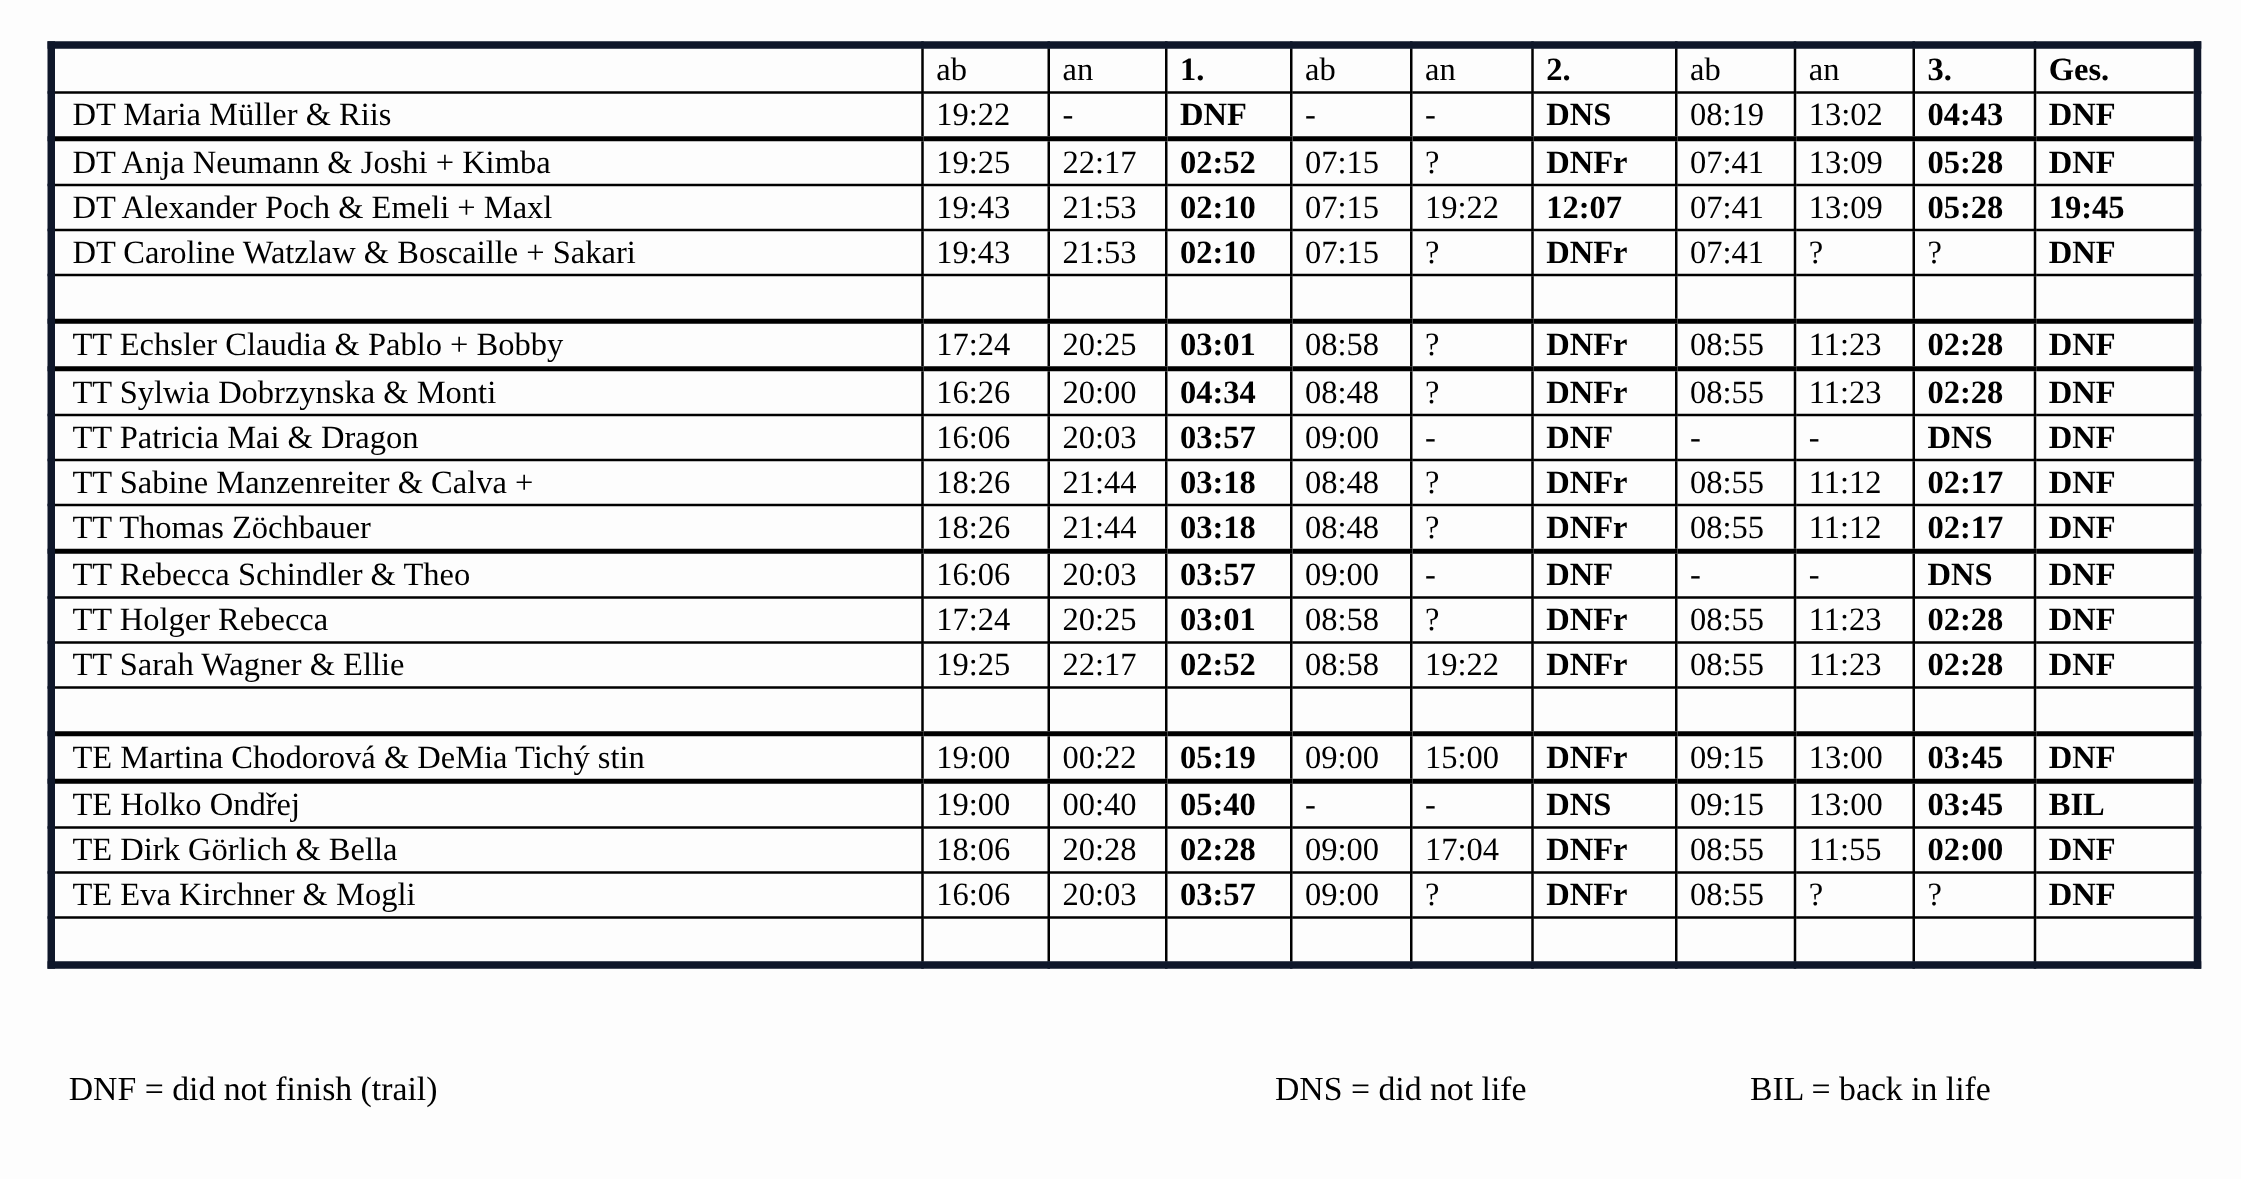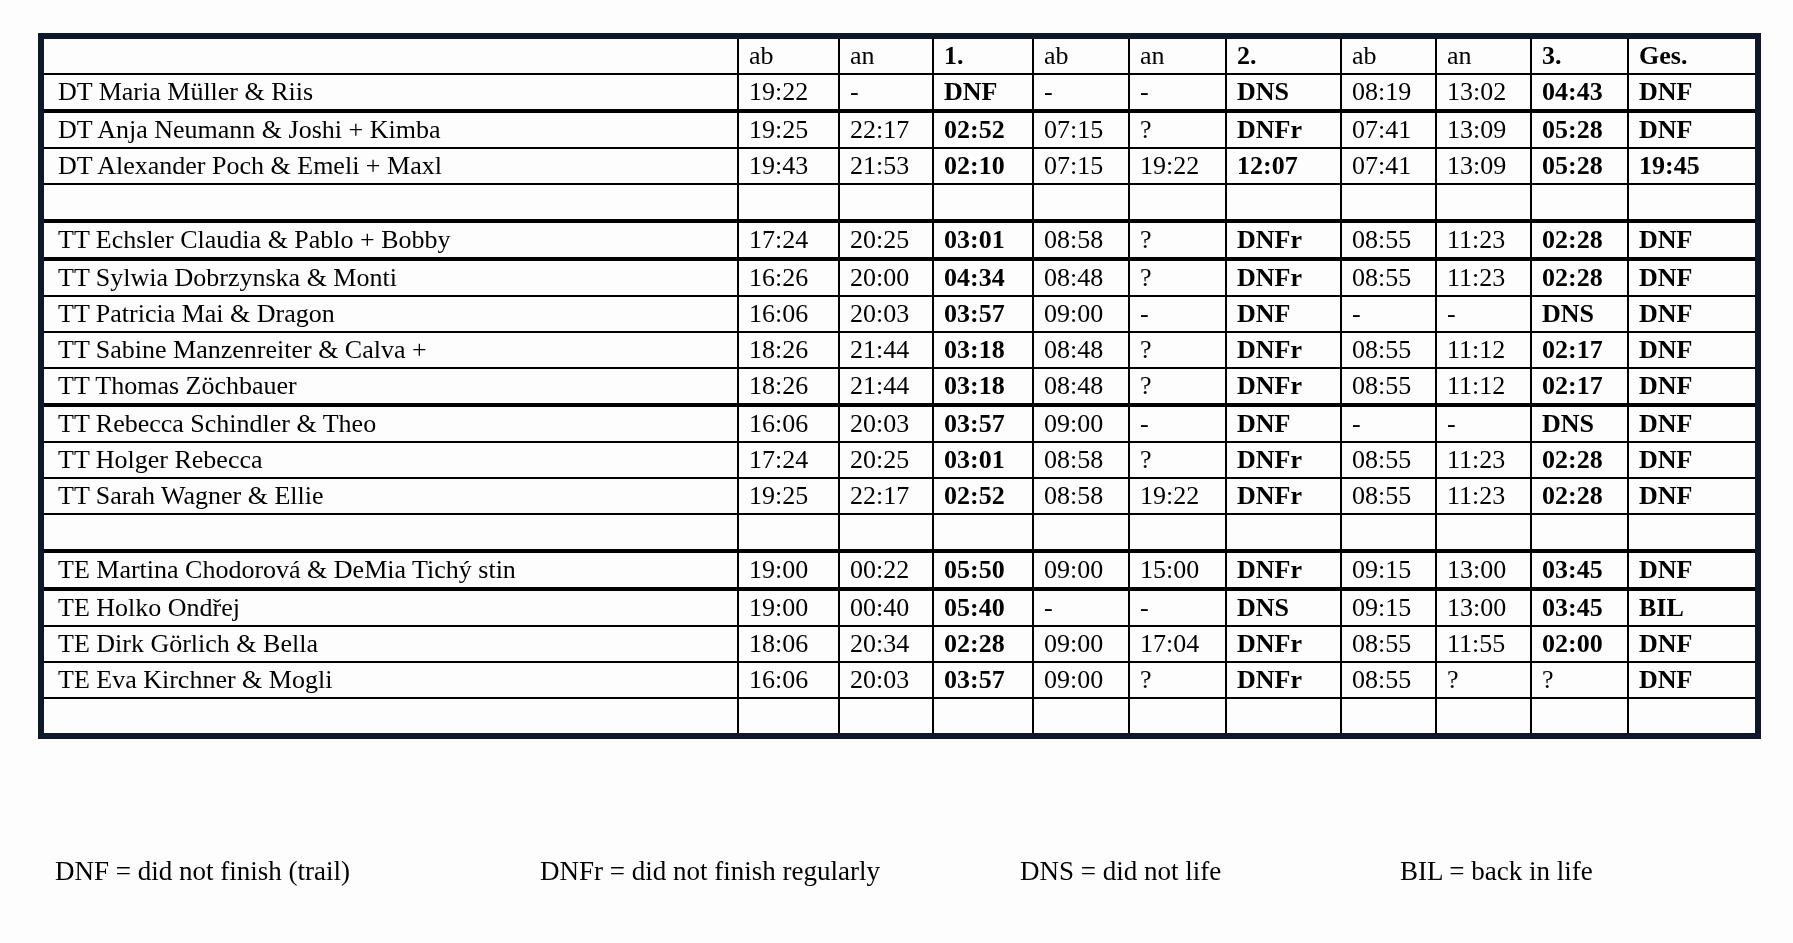--- a/index.html
+++ b/index.html
@@ -132,20 +132,33 @@
         <td>21:53</td>
         <td class="value-bold">02:10</td>
         <td>07:15</td>
         <td>19:22</td>
         <td class="value-bold">12:07</td>
         <td>07:41</td>
         <td>13:09</td>
         <td class="value-bold">05:28</td>
         <td class="value-bold">19:45</td>
       </tr>
+      <tr>
+        <td class="name-cell">DT Caroline Watzlaw &amp; Boscaille + Sakari</td>
+        <td>19:43</td>
+        <td>21:53</td>
+        <td class="value-bold">02:10</td>
+        <td>07:15</td>
+        <td>?</td>
+        <td class="value-bold">DNFr</td>
+        <td>07:41</td>
+        <td>?</td>
+        <td>?</td>
+        <td class="value-bold">DNF</td>
+      </tr>
       <tr class="thick-bottom">
         <td class="name-cell"></td>
         <td></td>
         <td></td>
         <td></td>
         <td></td>
         <td></td>
         <td></td>
         <td></td>
         <td></td>
@@ -266,21 +279,21 @@
         <td></td>
         <td></td>
         <td></td>
         <td></td>
         <td></td>
       </tr>
       <tr class="thick-bottom">
         <td class="name-cell">TE Martina Chodorová &amp; DeMia Tichý stin</td>
         <td>19:00</td>
         <td>00:22</td>
-        <td class="value-bold">05:50</td>
+        <td class="value-bold">05:19</td>
         <td>09:00</td>
         <td>15:00</td>
         <td class="value-bold">DNFr</td>
         <td>09:15</td>
         <td>13:00</td>
         <td class="value-bold">03:45</td>
         <td class="value-bold">DNF</td>
       </tr>
       <tr>
         <td class="name-cell">TE Holko Ondřej</td>
@@ -291,21 +304,21 @@
         <td>-</td>
         <td class="value-bold">DNS</td>
         <td>09:15</td>
         <td>13:00</td>
         <td class="value-bold">03:45</td>
         <td class="value-bold">BIL</td>
       </tr>
       <tr>
         <td class="name-cell">TE Dirk Görlich &amp; Bella</td>
         <td>18:06</td>
-        <td>20:34</td>
+        <td>20:28</td>
         <td class="value-bold">02:28</td>
         <td>09:00</td>
         <td>17:04</td>
         <td class="value-bold">DNFr</td>
         <td>08:55</td>
         <td>11:55</td>
         <td class="value-bold">02:00</td>
         <td class="value-bold">DNF</td>
       </tr>
       <tr>
@@ -332,16 +345,15 @@
         <td></td>
         <td></td>
         <td></td>
         <td></td>
       </tr>
     </tbody>
 </table>
 
 <div class="legend">
   <span class="legend-item l0">DNF = did not finish (trail)</span>
-  <span class="legend-item l1">DNFr = did not finish regularly</span>
   <span class="legend-item l2">DNS = did not life</span>
   <span class="legend-item l3">BIL = back in life</span>
 </div>
 
 </body></html>

